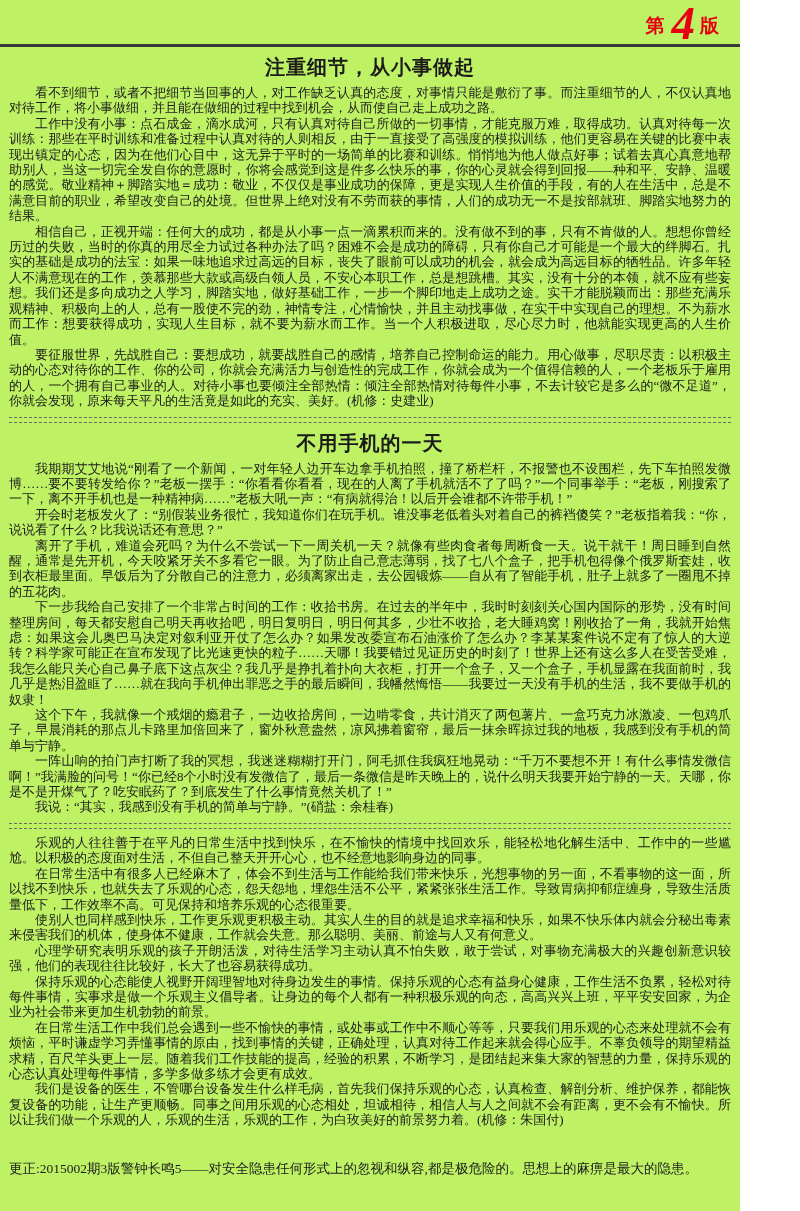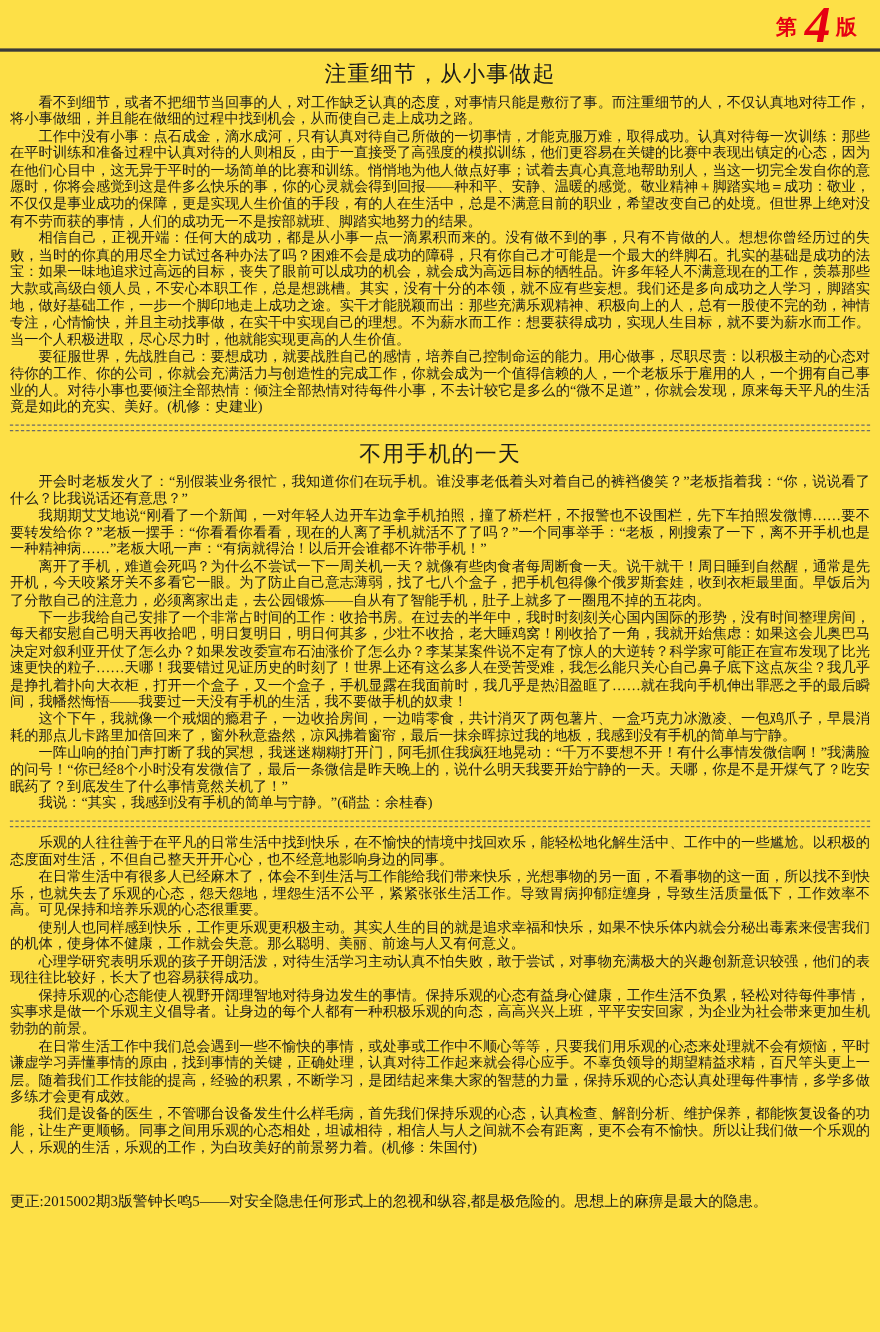--- a/index.html
+++ b/index.html
@@ -1,21 +1,21 @@
 <!DOCTYPE html>
 <html lang="zh"><head>
 <meta charset="utf-8">
 <style>
   html,body{margin:0;padding:0;background:#ffffff;}
   .page{
     position:relative;
-    width:800px;height:1211px;
+    width:740px;height:1211px;
     box-sizing:border-box;
     padding:0 9px;
-    background:#fde047;
+    background:#bef264;
     color:#1b1b1b;
     font-family:"Liberation Serif","DejaVu Serif",serif;
     overflow:hidden;
   }
   .masthead{
     text-align:right;
     padding:4px 12px 0 0;
     height:40px;
     white-space:nowrap;
   }
@@ -35,21 +35,21 @@
     margin:0 3px;
     letter-spacing:-2px;
   }
   .rule{
     border-bottom:3px solid #3a3a3a;
     margin:0 -9px;
   }
   .article-title{
     text-align:center;
     font-size:20px;
-    font-weight:normal;
+    font-weight:bold;
     margin:7px 0 4px 0;
     letter-spacing:1px;
   }
   .body-par{
     margin:0;
     font-size:13px;
     line-height:15.4px;
     text-align:justify;
     text-indent:2em;
     word-break:break-all;
@@ -85,22 +85,22 @@
     <p class="body-par">看不到细节，或者不把细节当回事的人，对工作缺乏认真的态度，对事情只能是敷衍了事。而注重细节的人，不仅认真地对待工作，将小事做细，并且能在做细的过程中找到机会，从而使自己走上成功之路。</p>
     <p class="body-par">工作中没有小事：点石成金，滴水成河，只有认真对待自己所做的一切事情，才能克服万难，取得成功。认真对待每一次训练：那些在平时训练和准备过程中认真对待的人则相反，由于一直接受了高强度的模拟训练，他们更容易在关键的比赛中表现出镇定的心态，因为在他们心目中，这无异于平时的一场简单的比赛和训练。悄悄地为他人做点好事；试着去真心真意地帮助别人，当这一切完全发自你的意愿时，你将会感觉到这是件多么快乐的事，你的心灵就会得到回报——种和平、安静、温暖的感觉。敬业精神＋脚踏实地＝成功：敬业，不仅仅是事业成功的保障，更是实现人生价值的手段，有的人在生活中，总是不满意目前的职业，希望改变自己的处境。但世界上绝对没有不劳而获的事情，人们的成功无一不是按部就班、脚踏实地努力的结果。</p>
     <p class="body-par">相信自己，正视开端：任何大的成功，都是从小事一点一滴累积而来的。没有做不到的事，只有不肯做的人。想想你曾经历过的失败，当时的你真的用尽全力试过各种办法了吗？困难不会是成功的障碍，只有你自己才可能是一个最大的绊脚石。扎实的基础是成功的法宝：如果一味地追求过高远的目标，丧失了眼前可以成功的机会，就会成为高远目标的牺牲品。许多年轻人不满意现在的工作，羡慕那些大款或高级白领人员，不安心本职工作，总是想跳槽。其实，没有十分的本领，就不应有些妄想。我们还是多向成功之人学习，脚踏实地，做好基础工作，一步一个脚印地走上成功之途。实干才能脱颖而出：那些充满乐观精神、积极向上的人，总有一股使不完的劲，神情专注，心情愉快，并且主动找事做，在实干中实现自己的理想。不为薪水而工作：想要获得成功，实现人生目标，就不要为薪水而工作。当一个人积极进取，尽心尽力时，他就能实现更高的人生价值。</p>
     <p class="body-par">要征服世界，先战胜自己：要想成功，就要战胜自己的感情，培养自己控制命运的能力。用心做事，尽职尽责：以积极主动的心态对待你的工作、你的公司，你就会充满活力与创造性的完成工作，你就会成为一个值得信赖的人，一个老板乐于雇用的人，一个拥有自己事业的人。对待小事也要倾注全部热情：倾注全部热情对待每件小事，不去计较它是多么的“微不足道”，你就会发现，原来每天平凡的生活竟是如此的充实、美好。(机修：史建业)</p>
   </section>
 
   <div class="sep"></div>
 
   <section>
     <h1 class="article-title">不用手机的一天</h1>
+    <p class="body-par">我期期艾艾地说“刚看了一个新闻，一对年轻人边开车边拿手机拍照，撞了桥栏杆，不报警也不设围栏，先下车拍照发微博……要不要转发给你？”老板一摆手：“你看看你看看，现在的人离了手机就活不了了吗？”一个同事举手：“老板，刚搜索了一下，离不开手机也是一种精神病……”老板大吼一声：“有病就得治！以后开会谁都不许带手机！”</p>
     <p class="body-par">开会时老板发火了：“别假装业务很忙，我知道你们在玩手机。谁没事老低着头对着自己的裤裆傻笑？”老板指着我：“你，说说看了什么？比我说话还有意思？”</p>
-    <p class="body-par">我期期艾艾地说“刚看了一个新闻，一对年轻人边开车边拿手机拍照，撞了桥栏杆，不报警也不设围栏，先下车拍照发微博……要不要转发给你？”老板一摆手：“你看看你看看，现在的人离了手机就活不了了吗？”一个同事举手：“老板，刚搜索了一下，离不开手机也是一种精神病……”老板大吼一声：“有病就得治！以后开会谁都不许带手机！”</p>
     <p class="body-par">离开了手机，难道会死吗？为什么不尝试一下一周关机一天？就像有些肉食者每周断食一天。说干就干！周日睡到自然醒，通常是先开机，今天咬紧牙关不多看它一眼。为了防止自己意志薄弱，找了七八个盒子，把手机包得像个俄罗斯套娃，收到衣柜最里面。早饭后为了分散自己的注意力，必须离家出走，去公园锻炼——自从有了智能手机，肚子上就多了一圈甩不掉的五花肉。</p>
     <p class="body-par">下一步我给自己安排了一个非常占时间的工作：收拾书房。在过去的半年中，我时时刻刻关心国内国际的形势，没有时间整理房间，每天都安慰自己明天再收拾吧，明日复明日，明日何其多，少壮不收拾，老大睡鸡窝！刚收拾了一角，我就开始焦虑：如果这会儿奥巴马决定对叙利亚开仗了怎么办？如果发改委宣布石油涨价了怎么办？李某某案件说不定有了惊人的大逆转？科学家可能正在宣布发现了比光速更快的粒子……天哪！我要错过见证历史的时刻了！世界上还有这么多人在受苦受难，我怎么能只关心自己鼻子底下这点灰尘？我几乎是挣扎着扑向大衣柜，打开一个盒子，又一个盒子，手机显露在我面前时，我几乎是热泪盈眶了……就在我向手机伸出罪恶之手的最后瞬间，我幡然悔悟——我要过一天没有手机的生活，我不要做手机的奴隶！</p>
     <p class="body-par">这个下午，我就像一个戒烟的瘾君子，一边收拾房间，一边啃零食，共计消灭了两包薯片、一盒巧克力冰激凌、一包鸡爪子，早晨消耗的那点儿卡路里加倍回来了，窗外秋意盎然，凉风拂着窗帘，最后一抹余晖掠过我的地板，我感到没有手机的简单与宁静。</p>
     <p class="body-par">一阵山响的拍门声打断了我的冥想，我迷迷糊糊打开门，阿毛抓住我疯狂地晃动：“千万不要想不开！有什么事情发微信啊！”我满脸的问号！“你已经8个小时没有发微信了，最后一条微信是昨天晚上的，说什么明天我要开始宁静的一天。天哪，你是不是开煤气了？吃安眠药了？到底发生了什么事情竟然关机了！”</p>
     <p class="body-par">我说：“其实，我感到没有手机的简单与宁静。”(硝盐：余桂春)</p>
   </section>
 
   <div class="sep"></div>
 
   <section>

